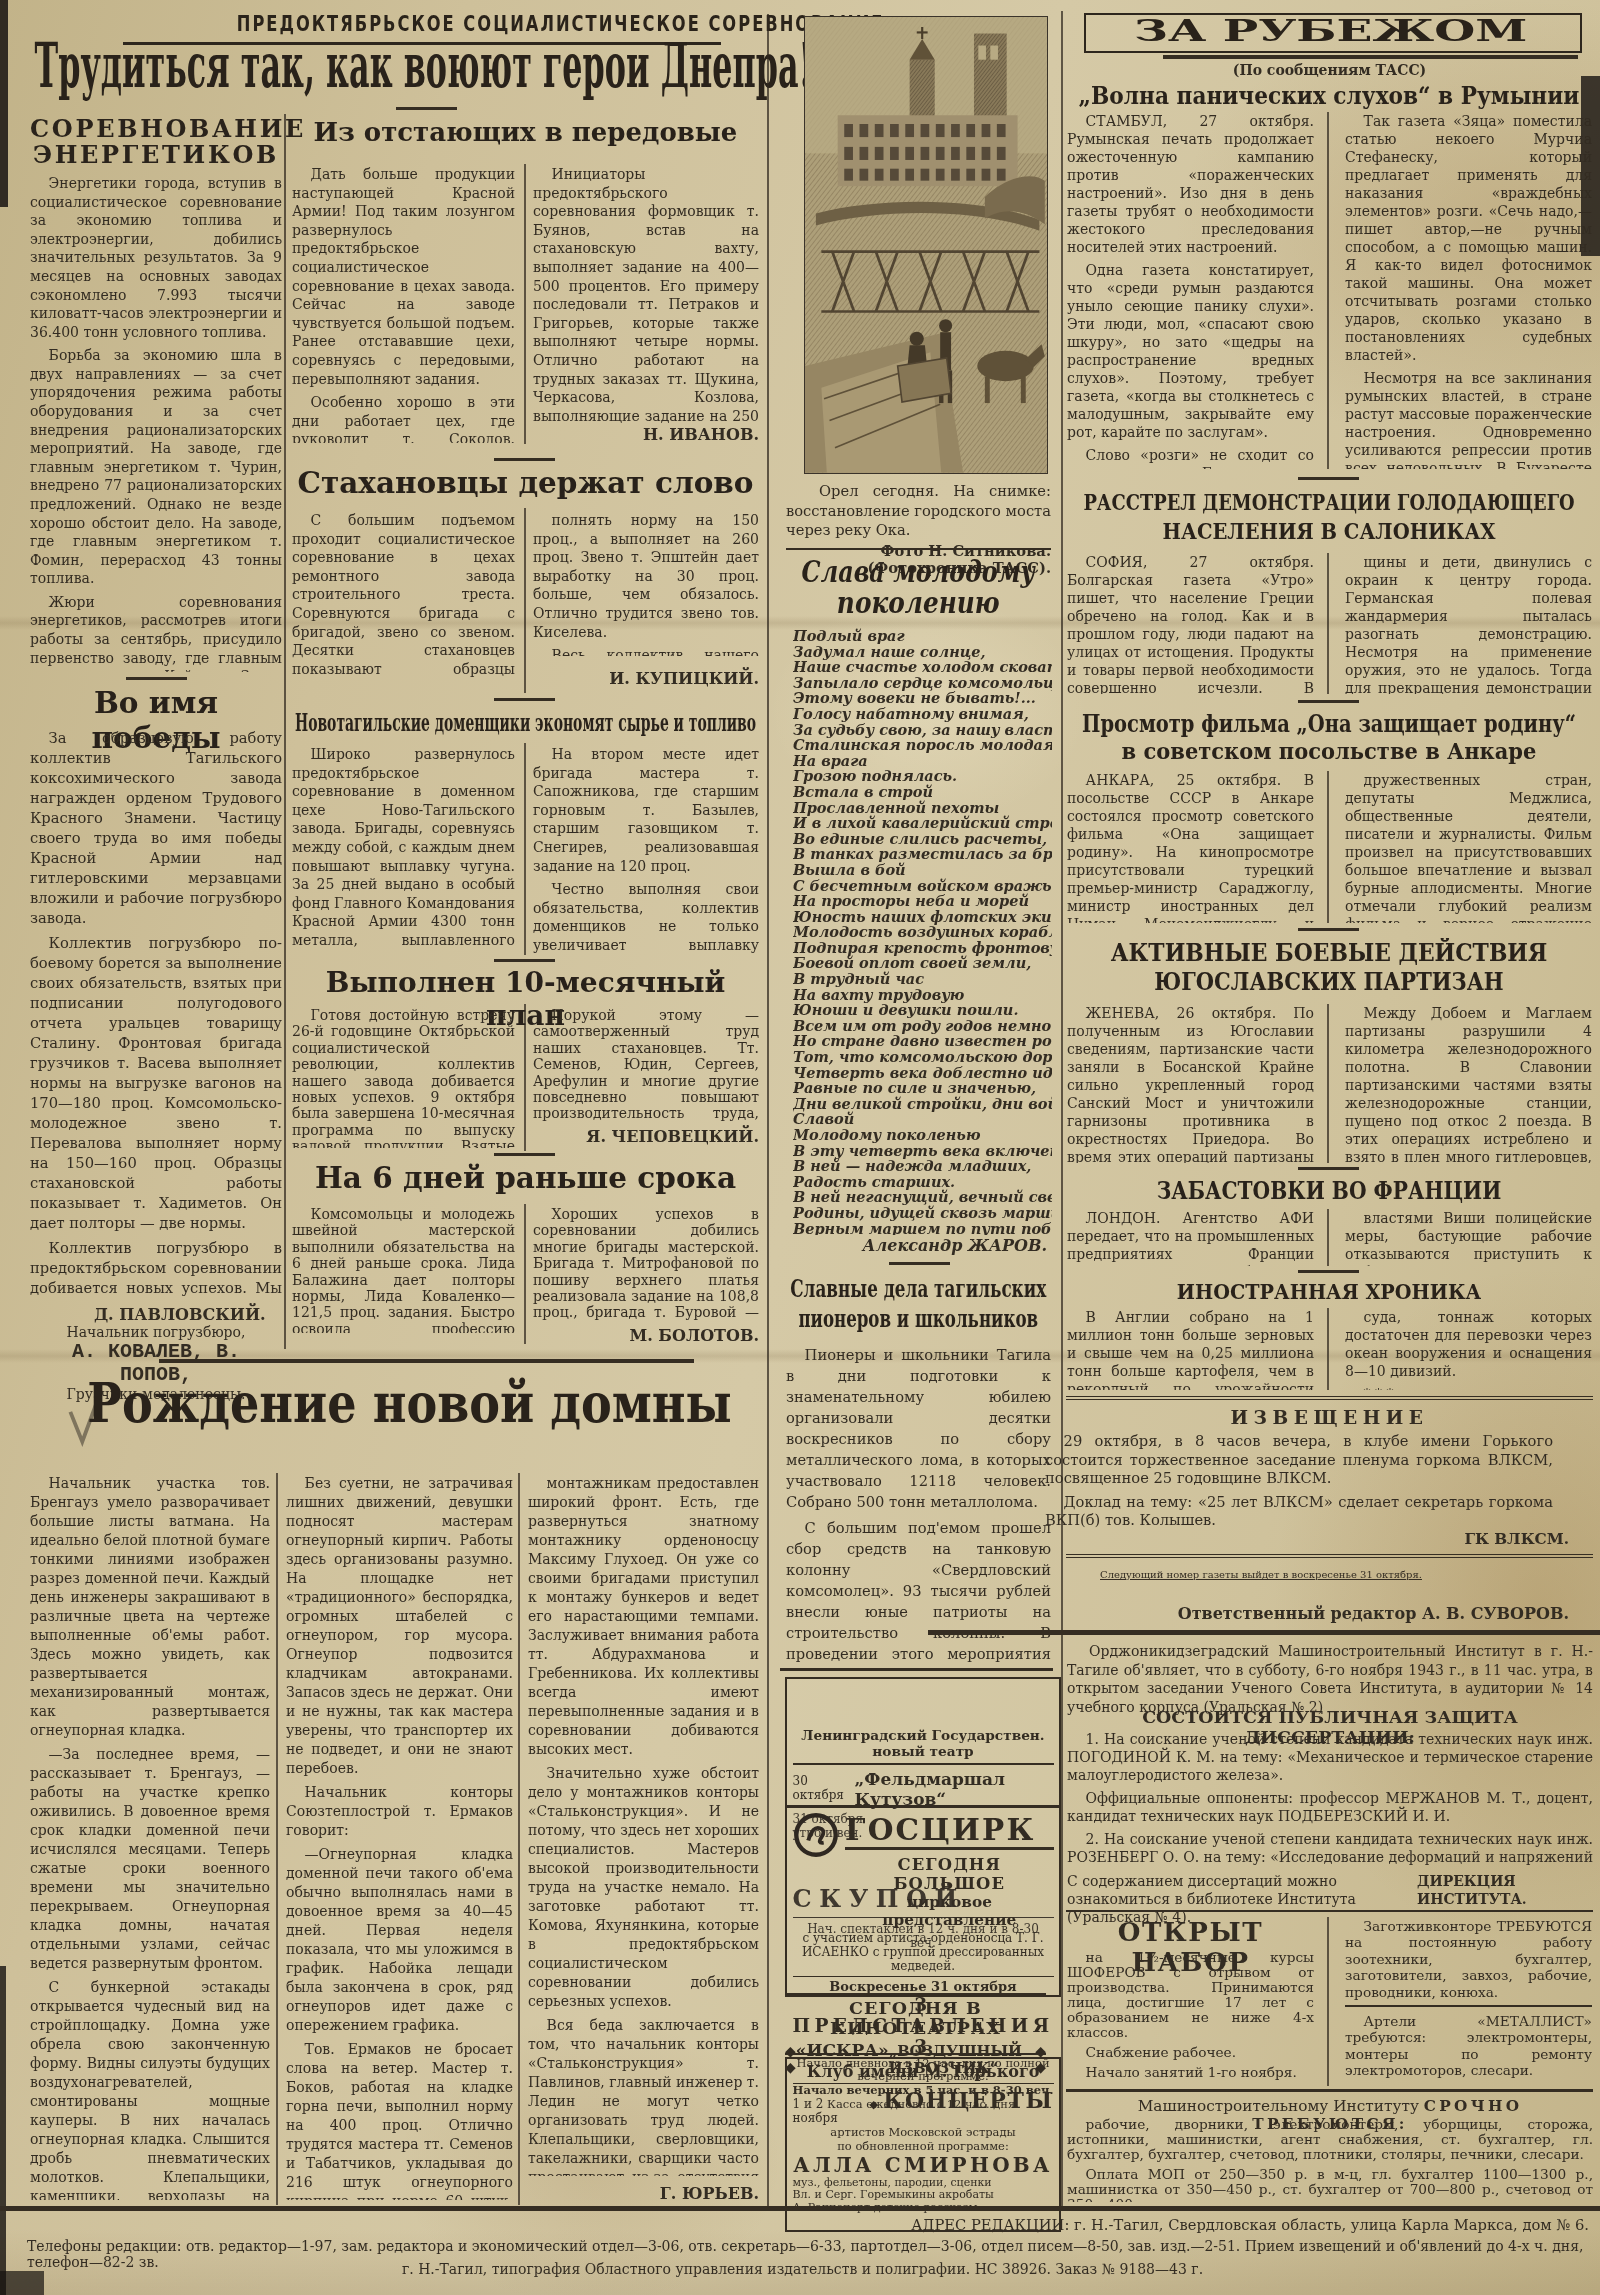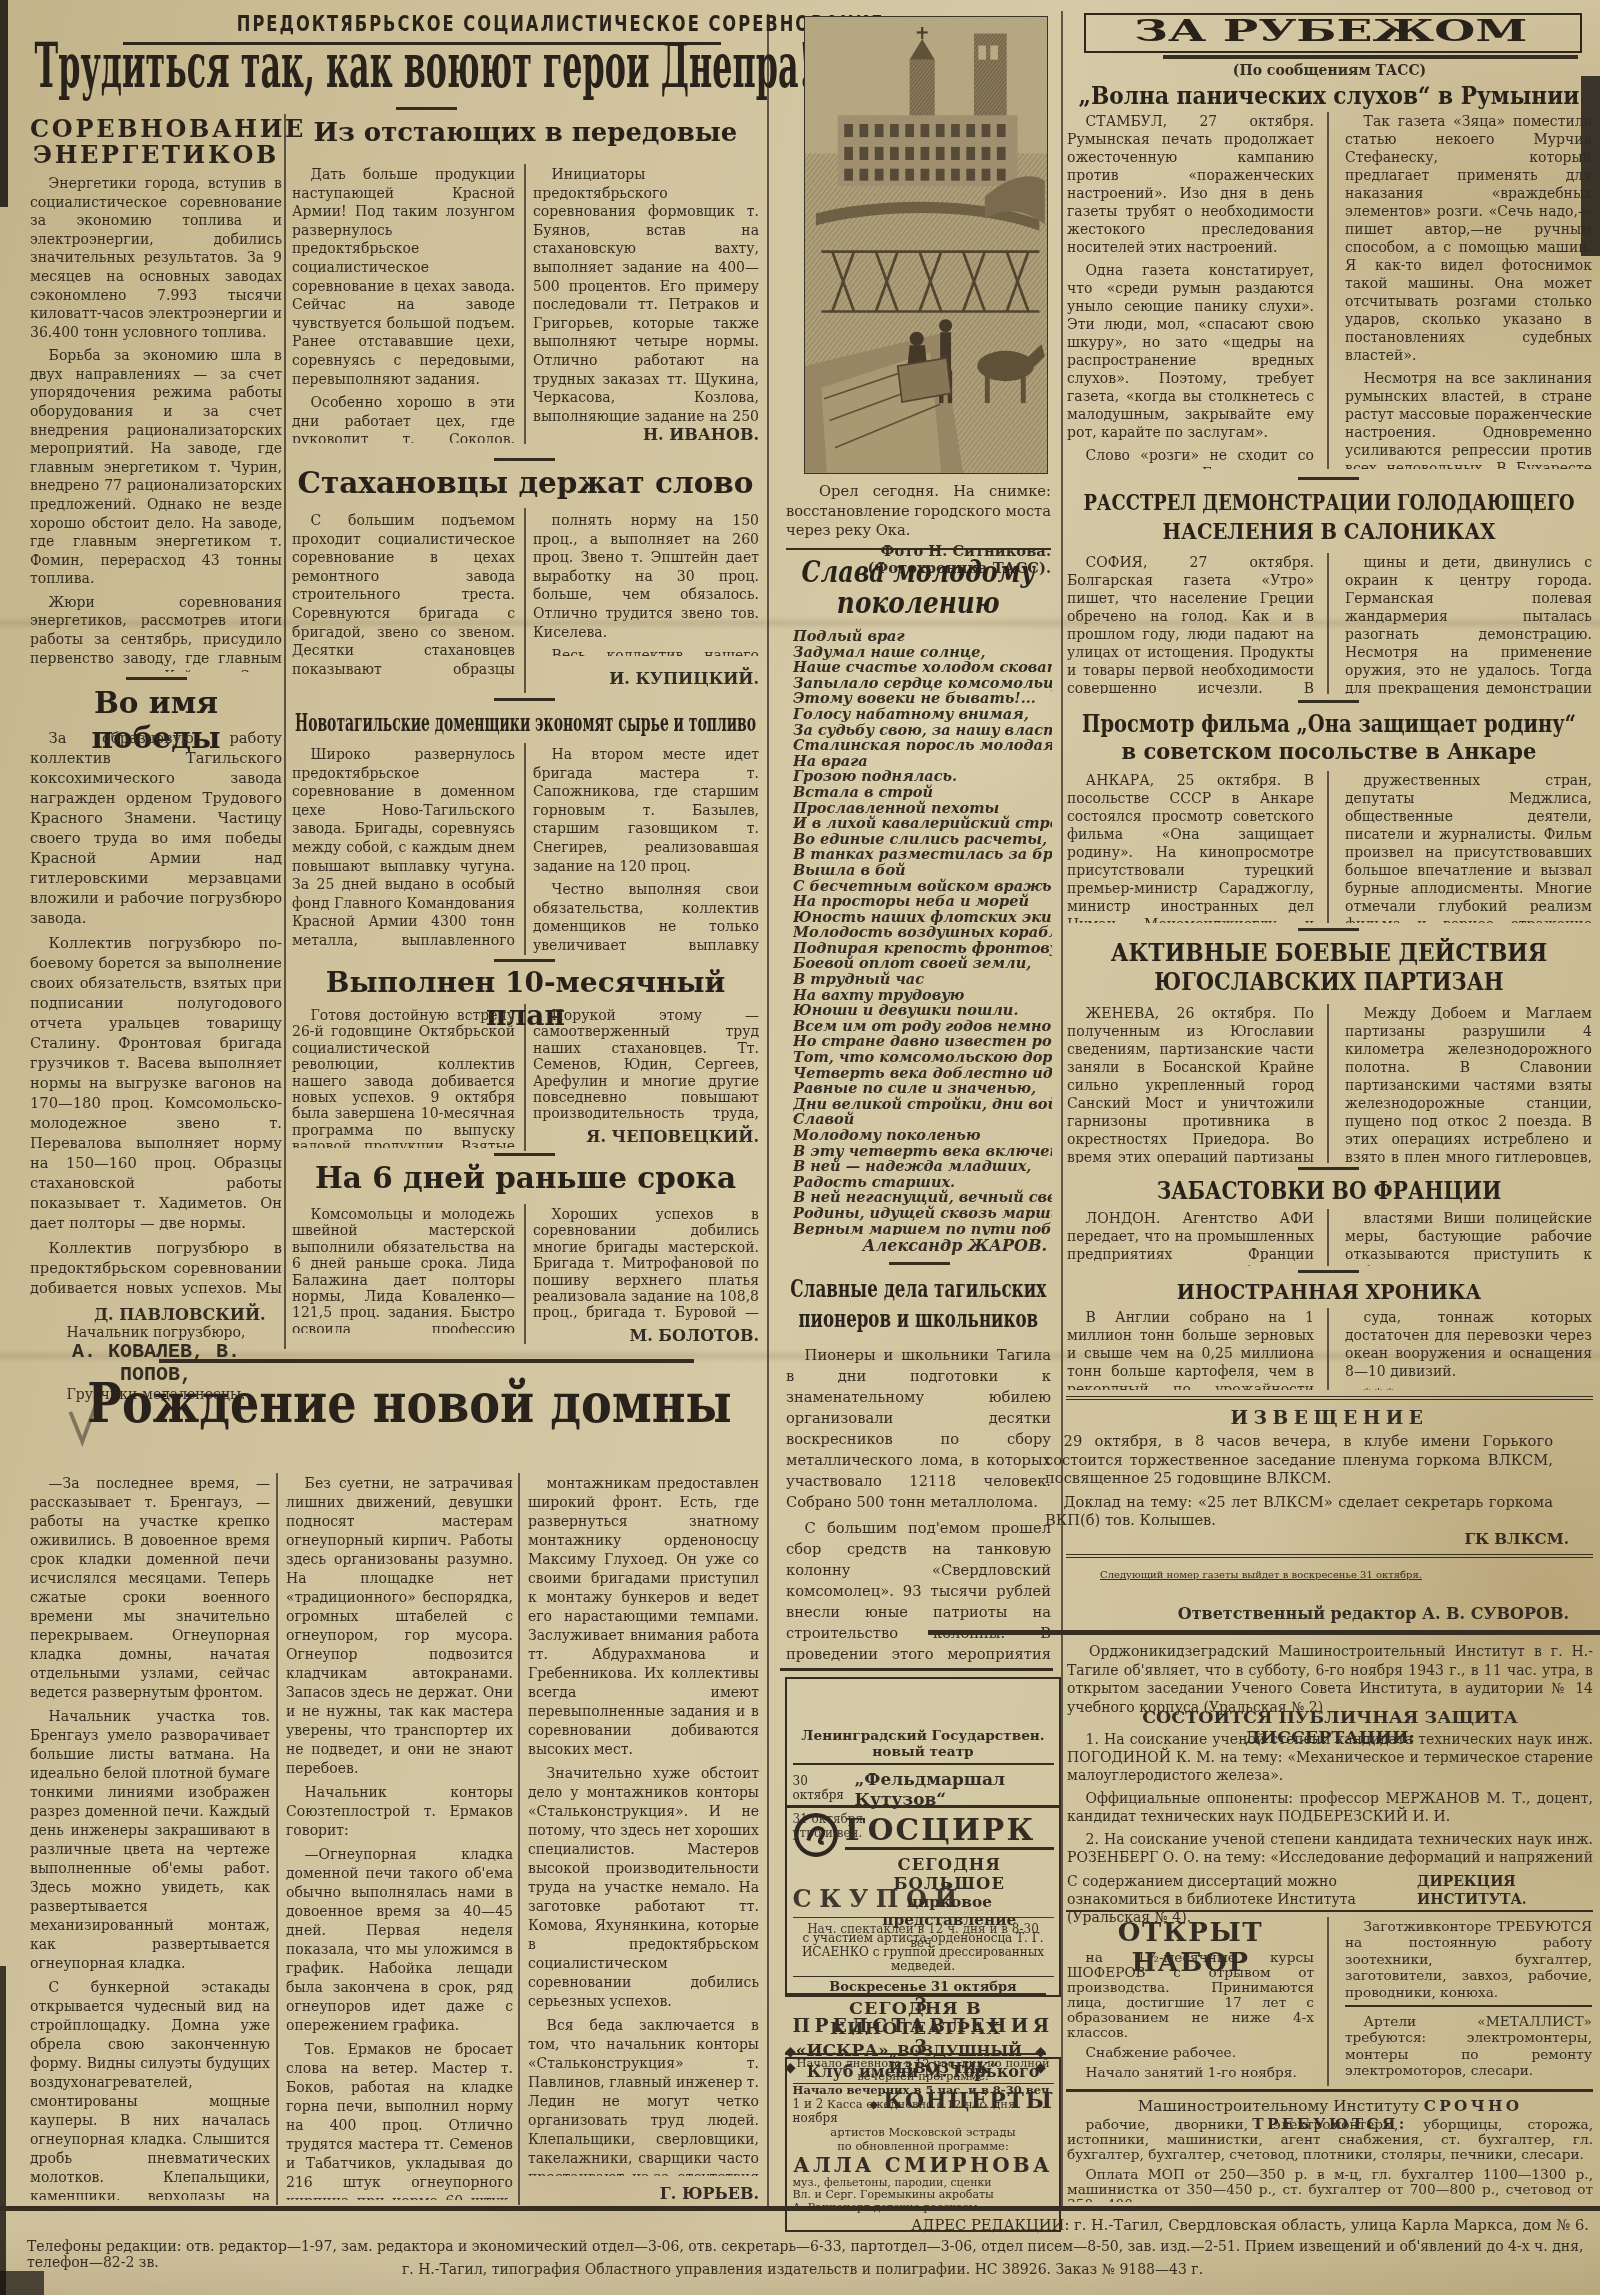--- a/index.html
+++ b/index.html
@@ -161,22 +161,22 @@
 
   <div class="hline" style="left:159px;top:1359px;width:535px;height:3.8px;"></div>
   <section>
     <svg class="abs svgt" style="left:66px;top:1390px;" width="38" height="60" viewBox="0 0 70 110">
       <path d="M8 40 L30 95 L62 8" stroke="#4a4236" stroke-width="7" fill="none" opacity=".6"></path>
     </svg>
     <svg class="abs svgt" style="left:60px;top:1366px;" width="699" height="70" viewBox="0 0 1280 128">
       <text x="640" y="102" text-anchor="middle" font-size="100" textLength="1180" lengthAdjust="spacingAndGlyphs">Рождение новой домны</text>
     </svg>
     <div class="abs jbody f-main" style="left:30px;top:1474px;width:240px;height:726px;overflow:hidden;line-height:19px;">
+        <p>Начальник участка тов. Бренгауз умело разворачивает большие листы ватмана. На идеально белой плотной бумаге тонкими линиями изображен разрез доменной печи. Каждый день инженеры закрашивают в различные цвета на чертеже выполненные об'емы работ. Здесь можно увидеть, как развертывается механизированный монтаж, как развертывается огнеупорная кладка.</p>
         <p>—За последнее время, — рассказывает т. Бренгауз, — работы на участке крепко оживились. В довоенное время срок кладки доменной печи исчислялся месяцами. Теперь сжатые сроки военного времени мы значительно перекрываем. Огнеупорная кладка домны, начатая отдельными узлами, сейчас ведется развернутым фронтом.</p>
-        <p>Начальник участка тов. Бренгауз умело разворачивает большие листы ватмана. На идеально белой плотной бумаге тонкими линиями изображен разрез доменной печи. Каждый день инженеры закрашивают в различные цвета на чертеже выполненные об'емы работ. Здесь можно увидеть, как развертывается механизированный монтаж, как развертывается огнеупорная кладка.</p>
         <p>С бункерной эстакады открывается чудесный вид на стройплощадку. Домна уже обрела свою законченную форму. Видны силуэты будущих воздухонагревателей, смонтированы мощные кауперы. В них началась огнеупорная кладка. Слышится дробь пневматических молотков. Клепальщики, каменщики, верхолазы на головокружительной высоте укрепляют металлические конструкции.</p>
       </div>
     <div class="abs jbody f-main" style="left:286px;top:1474px;width:227px;height:726px;overflow:hidden;line-height:19px;">
         <p>Без суетни, не затрачивая лишних движений, девушки подносят мастерам огнеупорный кирпич. Работы здесь организованы разумно. На площадке нет «традиционного» беспорядка, огромных штабелей с огнеупором, гор мусора. Огнеупор подвозится кладчикам автокранами. Запасов здесь не держат. Они и не нужны, так как мастера уверены, что транспортер их не подведет, и они не знают перебоев.</p>
         <p>Начальник конторы Союзтеплострой т. Ермаков говорит:</p>
         <p>—Огнеупорная кладка доменной печи такого об'ема обычно выполнялась нами в довоенное время за 40—45 дней. Первая неделя показала, что мы уложимся в график. Набойка лещади была закончена в срок, ряд огнеупоров идет даже с опережением графика.</p>
         <p>Тов. Ермаков не бросает слова на ветер. Мастер т. Боков, работая на кладке горна печи, выполнил норму на 400 проц. Отлично трудятся мастера тт. Семенов и Табатчиков, укладывая до 216 штук огнеупорного кирпича при норме 60 штук. Причем качество работы у них безукоризненное.</p>
       </div>
     <div class="abs jbody f-main" style="left:528px;top:1474px;width:231px;height:702px;overflow:hidden;line-height:19px;">
         <p>монтажникам предоставлен широкий фронт. Есть, где развернуться знатному монтажнику орденоносцу Максиму Глухоед. Он уже со своими бригадами приступил к монтажу бункеров и ведет его нарастающими темпами. Заслуживает внимания работа тт. Абдурахманова и Гребенникова. Их коллективы всегда имеют перевыполненные задания и в соревновании добиваются высоких мест.</p>

